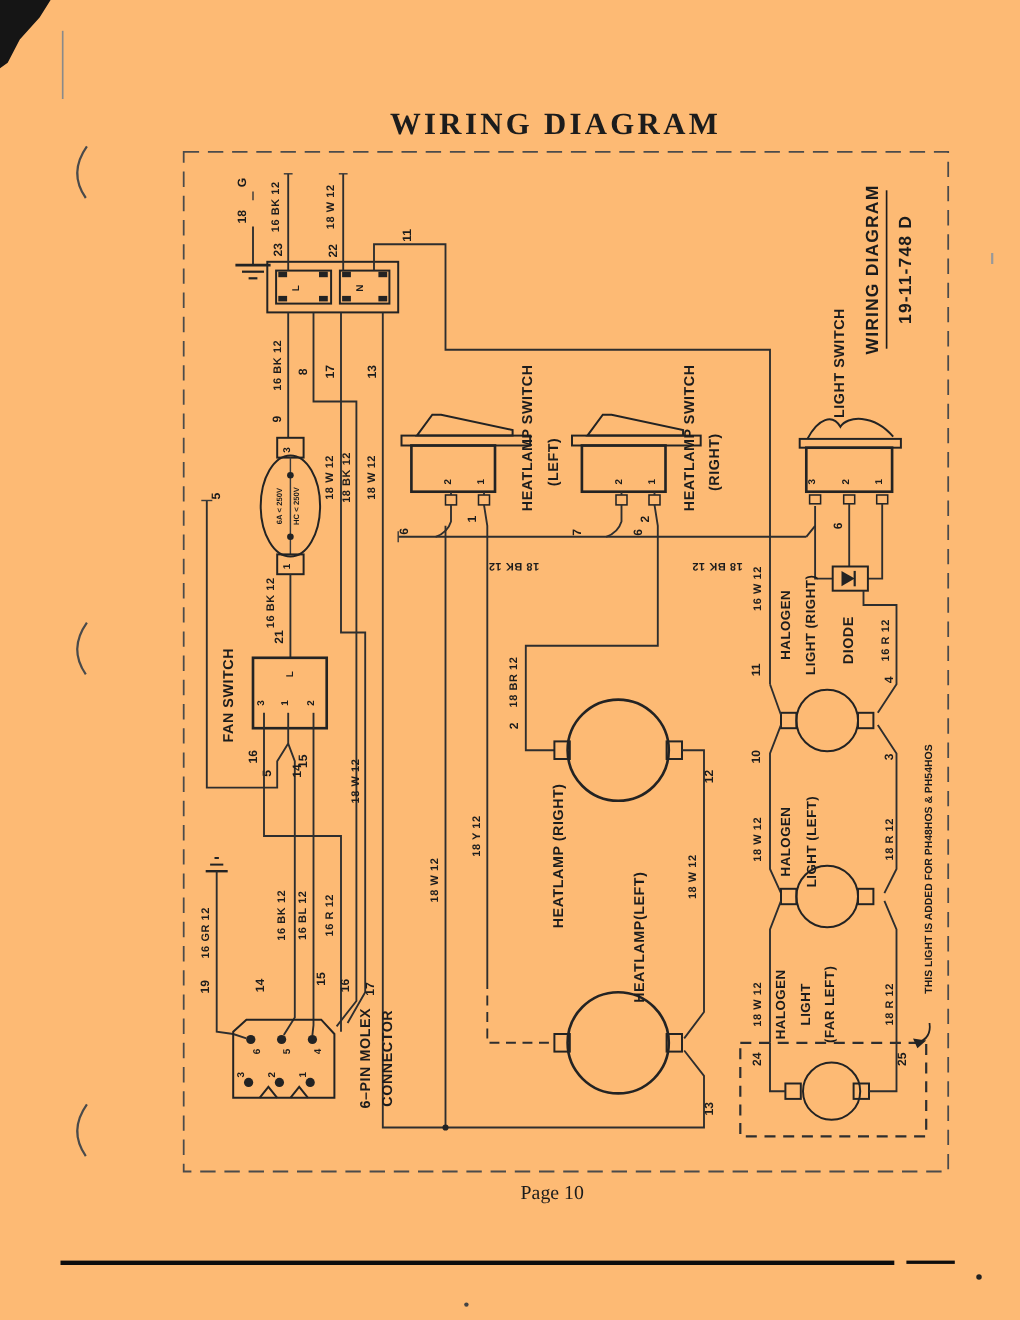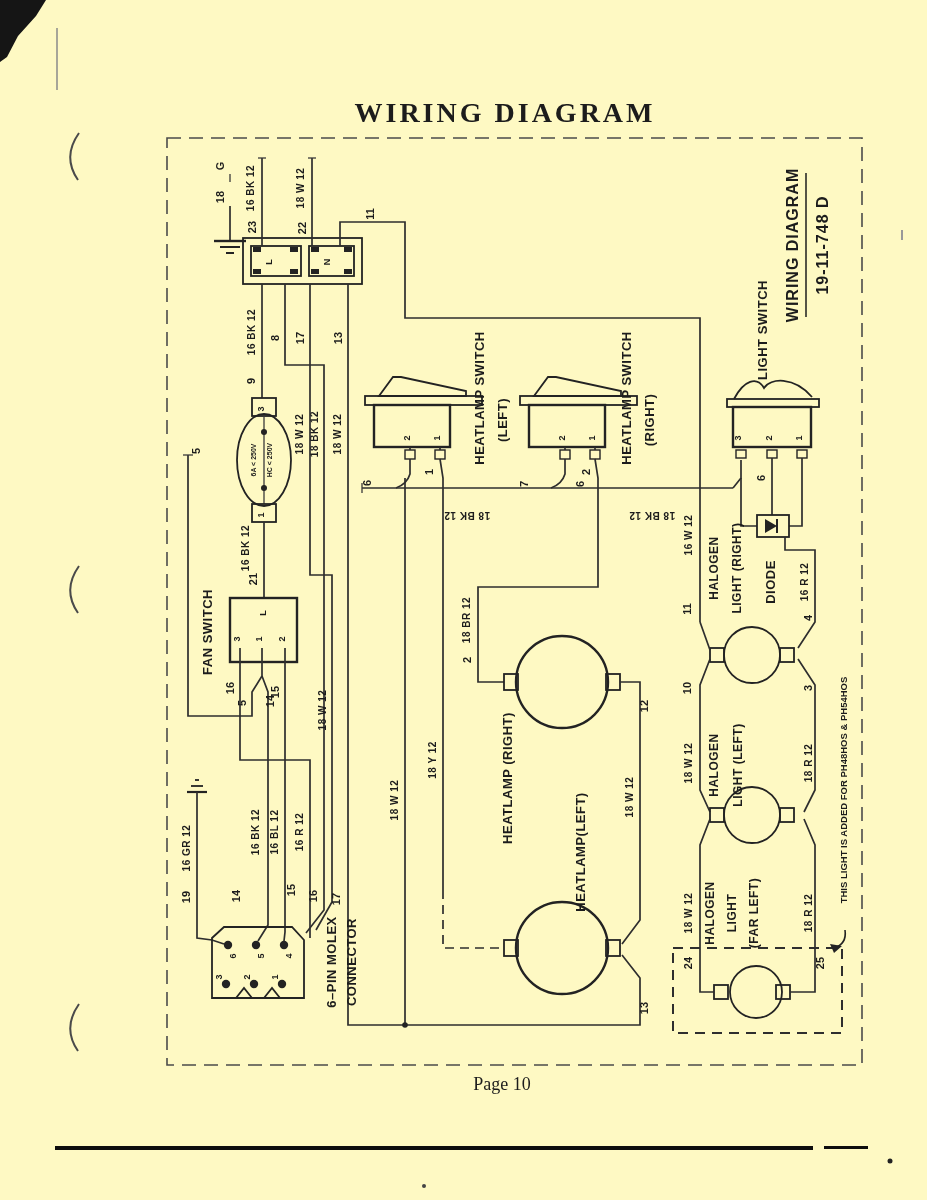--- a/index.html
+++ b/index.html
@@ -1,16 +1,16 @@
 <!DOCTYPE html>
 <html><head>
 <meta charset="utf-8">
 <style>
   html,body{margin:0;padding:0;background:#e8e8e8;}
-  .page{position:relative;width:927px;height:1200px;margin:0 auto;background:#fef9c3;overflow:hidden;
+  .page{position:relative;width:927px;height:1200px;margin:0 auto;background:#fdba74;overflow:hidden;
         font-family:"Liberation Sans",sans-serif;}
   svg{position:absolute;left:0;top:0;}
   svg text{fill:#1c1c1c;}
   .wire{stroke:#2e2e2e;stroke-width:1.7;fill:none;}
   .wire-thin{stroke:#3a3a3a;stroke-width:1.3;fill:none;}
   .dashedwire{stroke:#2e2e2e;stroke-width:1.7;fill:none;stroke-dasharray:9 6;}
   .comp{stroke:#232323;stroke-width:2.4;fill:none;}
   .comp-thin{stroke:#232323;stroke-width:1.8;fill:none;}
   .lug{stroke:#232323;stroke-width:1.4;fill:none;}
   .dot{fill:#232323;}

